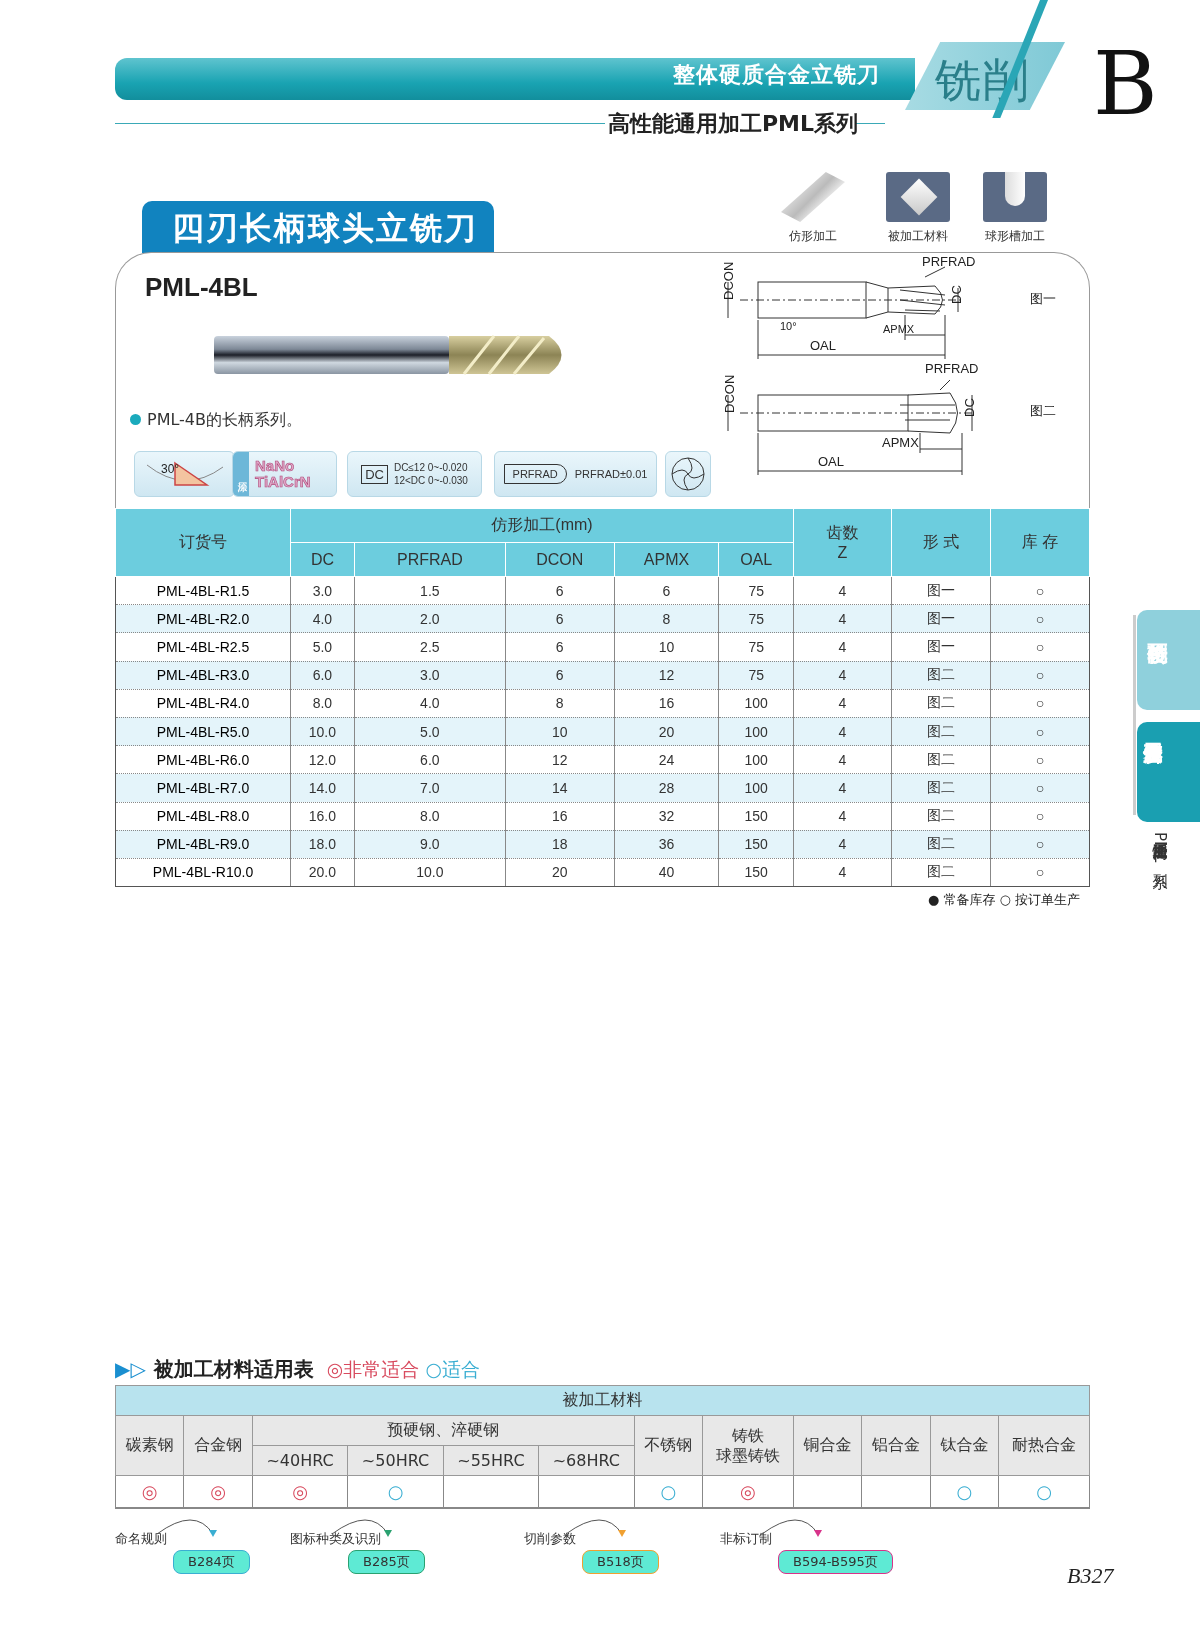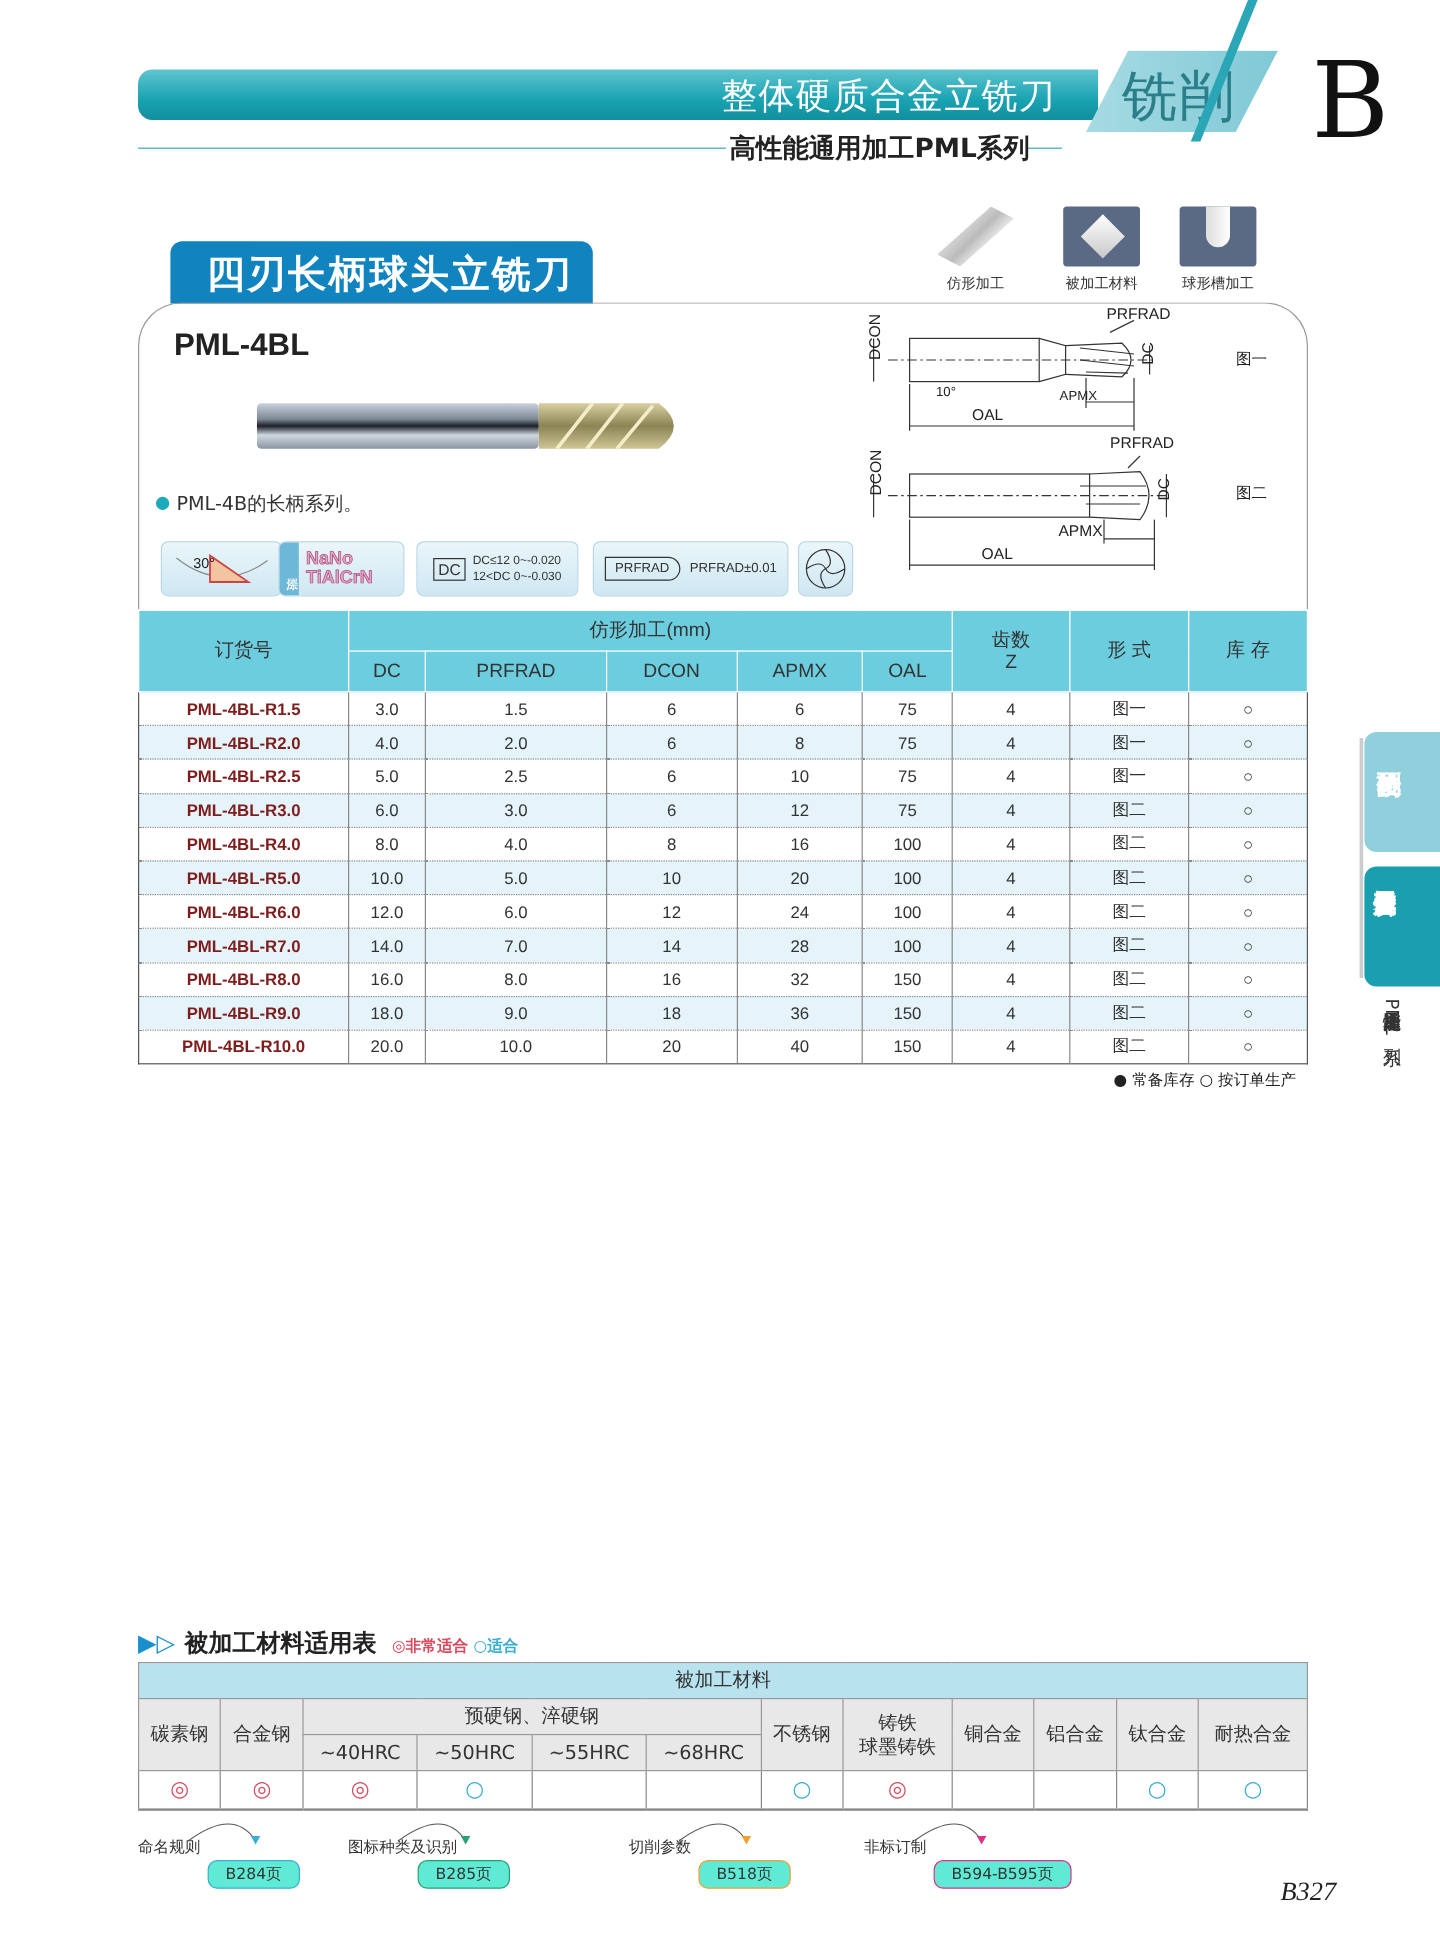--- a/index.html
+++ b/index.html
@@ -1,20 +1,20 @@
 <!DOCTYPE html>
 <html><head>
 <meta charset="utf-8">
 <style>
 *{box-sizing:border-box;margin:0;padding:0}
 body{width:1200px;height:1628px;background:#fff;font-family:"DejaVu Sans","Liberation Sans",sans-serif;color:#222;position:relative;overflow:hidden}
 .abs{position:absolute}
 
 .hdr-bar{left:115px;top:58px;width:800px;height:42px;border-radius:12px 0 0 12px;background:linear-gradient(180deg,#5fc4cf 0%,#19a3b2 60%,#128e9c 100%)}
-.hdr-title{right:320px;top:60px;color:#fff;font-size:30px;font-weight:normal;letter-spacing:1px}
+.hdr-title{right:320px;top:60px;color:#fff;font-size:22px;font-weight:bold;letter-spacing:1px}
 .hdr-sec{left:905px;top:42px;width:160px;height:68px;background:linear-gradient(90deg,#a7dbe3,#7fc9d6);clip-path:polygon(22% 0,100% 0,78% 100%,0 100%)}
 .hdr-sec-t{left:935px;top:50px;font-size:46px;color:#2a7f8a;letter-spacing:2px}
 .hdr-slash{left:1040px;top:0px;width:8px;height:118px;background:#2aa6b6;transform:skewX(-22deg);transform-origin:top}
 .hdr-B{left:1093px;top:40px;font-family:"DejaVu Serif","Liberation Serif",serif;font-size:88px;color:#111;line-height:1}
 .hdr-line{left:115px;top:123px;width:490px;height:1px;background:#3aa9b7}
 .hdr-line2{left:855px;top:123px;width:30px;height:1px;background:#3aa9b7}
 .hdr-sub{left:608px;top:109px;font-size:22px;font-weight:bold;color:#222}
 
 .app{top:172px;width:80px;text-align:center;font-size:12px;color:#333}
 .app .pic{width:64px;height:50px;margin:0 auto 6px;border-radius:3px}
@@ -26,35 +26,35 @@
 .bullet{left:130px;top:410px;font-size:16px;color:#333}
 .bullet .dot{display:inline-block;width:11px;height:11px;border-radius:50%;background:#1aaabc;margin-right:6px}
 .spec{top:451px;height:46px;border-radius:6px;background:linear-gradient(180deg,#eaf6fb,#cfe7f2);border:1px solid #b8d8e6;font-size:11px;color:#333;display:flex;align-items:center;justify-content:center;font-family:"Liberation Sans",sans-serif}
 
 .drw{left:700px;top:255px;width:390px;height:235px}
 .drw text{font-family:"Liberation Sans",sans-serif}
 
 .tbl{left:115px;top:508px;width:975px;border-collapse:collapse;font-family:"Liberation Sans",sans-serif}
 .tbl th{background:#6ccdde;color:#333;font-weight:normal;font-size:16px;border:1px solid #fff;height:34px}
 .tbl td{text-align:center;font-size:14px;height:28.2px;border-left:1px solid #888;border-bottom:1px dotted #888;color:#333}
-.tbl td:first-child{font-weight:bold;border-left:1.5px solid #555;color:#7f1d1d}
+.tbl td:first-child{font-weight:normal;border-left:1.5px solid #555;color:#000000}
 .tbl td:last-child{border-right:1.5px solid #555}
 .tbl tr.alt td{background:#e4f4fa}
 .tbl tr:last-child td{border-bottom:1.5px solid #555}
 .legend{left:928px;top:891px;font-size:13px;color:#222}
 
 .side1{left:1137px;top:610px;width:63px;height:100px;background:#8fd0dc;border-radius:10px 0 0 10px}
 .side2{left:1137px;top:722px;width:63px;height:100px;background:#1a9fb1;border-radius:10px 0 0 10px}
 .vtext{writing-mode:vertical-rl;font-weight:bold;color:#fff;font-size:20px;line-height:22px}
 .side-bar{left:1133px;top:615px;width:3px;height:200px;background:#ccc}
 .side-sub{left:1150px;top:832px;writing-mode:vertical-rl;font-size:15px;color:#333}
 
 .mat-h{left:115px;top:1356px;font-size:20px;font-weight:bold;color:#222}
 .mat-h .arr{color:#1a8fd0;margin-right:8px}
-.mat-h .leg{font-size:13px;font-weight:bold;margin-left:6px}
+.mat-h .leg{font-size:19px;font-weight:normal;margin-left:6px}
 .r{color:#d84a5e}.b{color:#3aaed2}
 .mtbl{left:115px;top:1385px;width:975px;border-collapse:collapse;font-size:16px;text-align:center;color:#333}
 .mtbl th{font-weight:normal;border:1px solid #999;background:#e8e8e8;height:30px}
 .mtbl th.top{background:#b8e3ee;border-color:#999}
 .mtbl td{border-left:1px solid #888;border-right:1px solid #888;height:32px;font-size:18px;border-bottom:2px solid #888}
 
 .ref{top:1530px;font-size:13px;color:#333}
 .ref .pg{position:absolute;top:20px;padding:2px 14px;border-radius:8px;font-size:13px;background:#5eead4;white-space:nowrap}
 .pageno{left:1067px;top:1563px;font-size:22px;font-style:italic;font-family:Liberation Serif, serif}
 </style>

